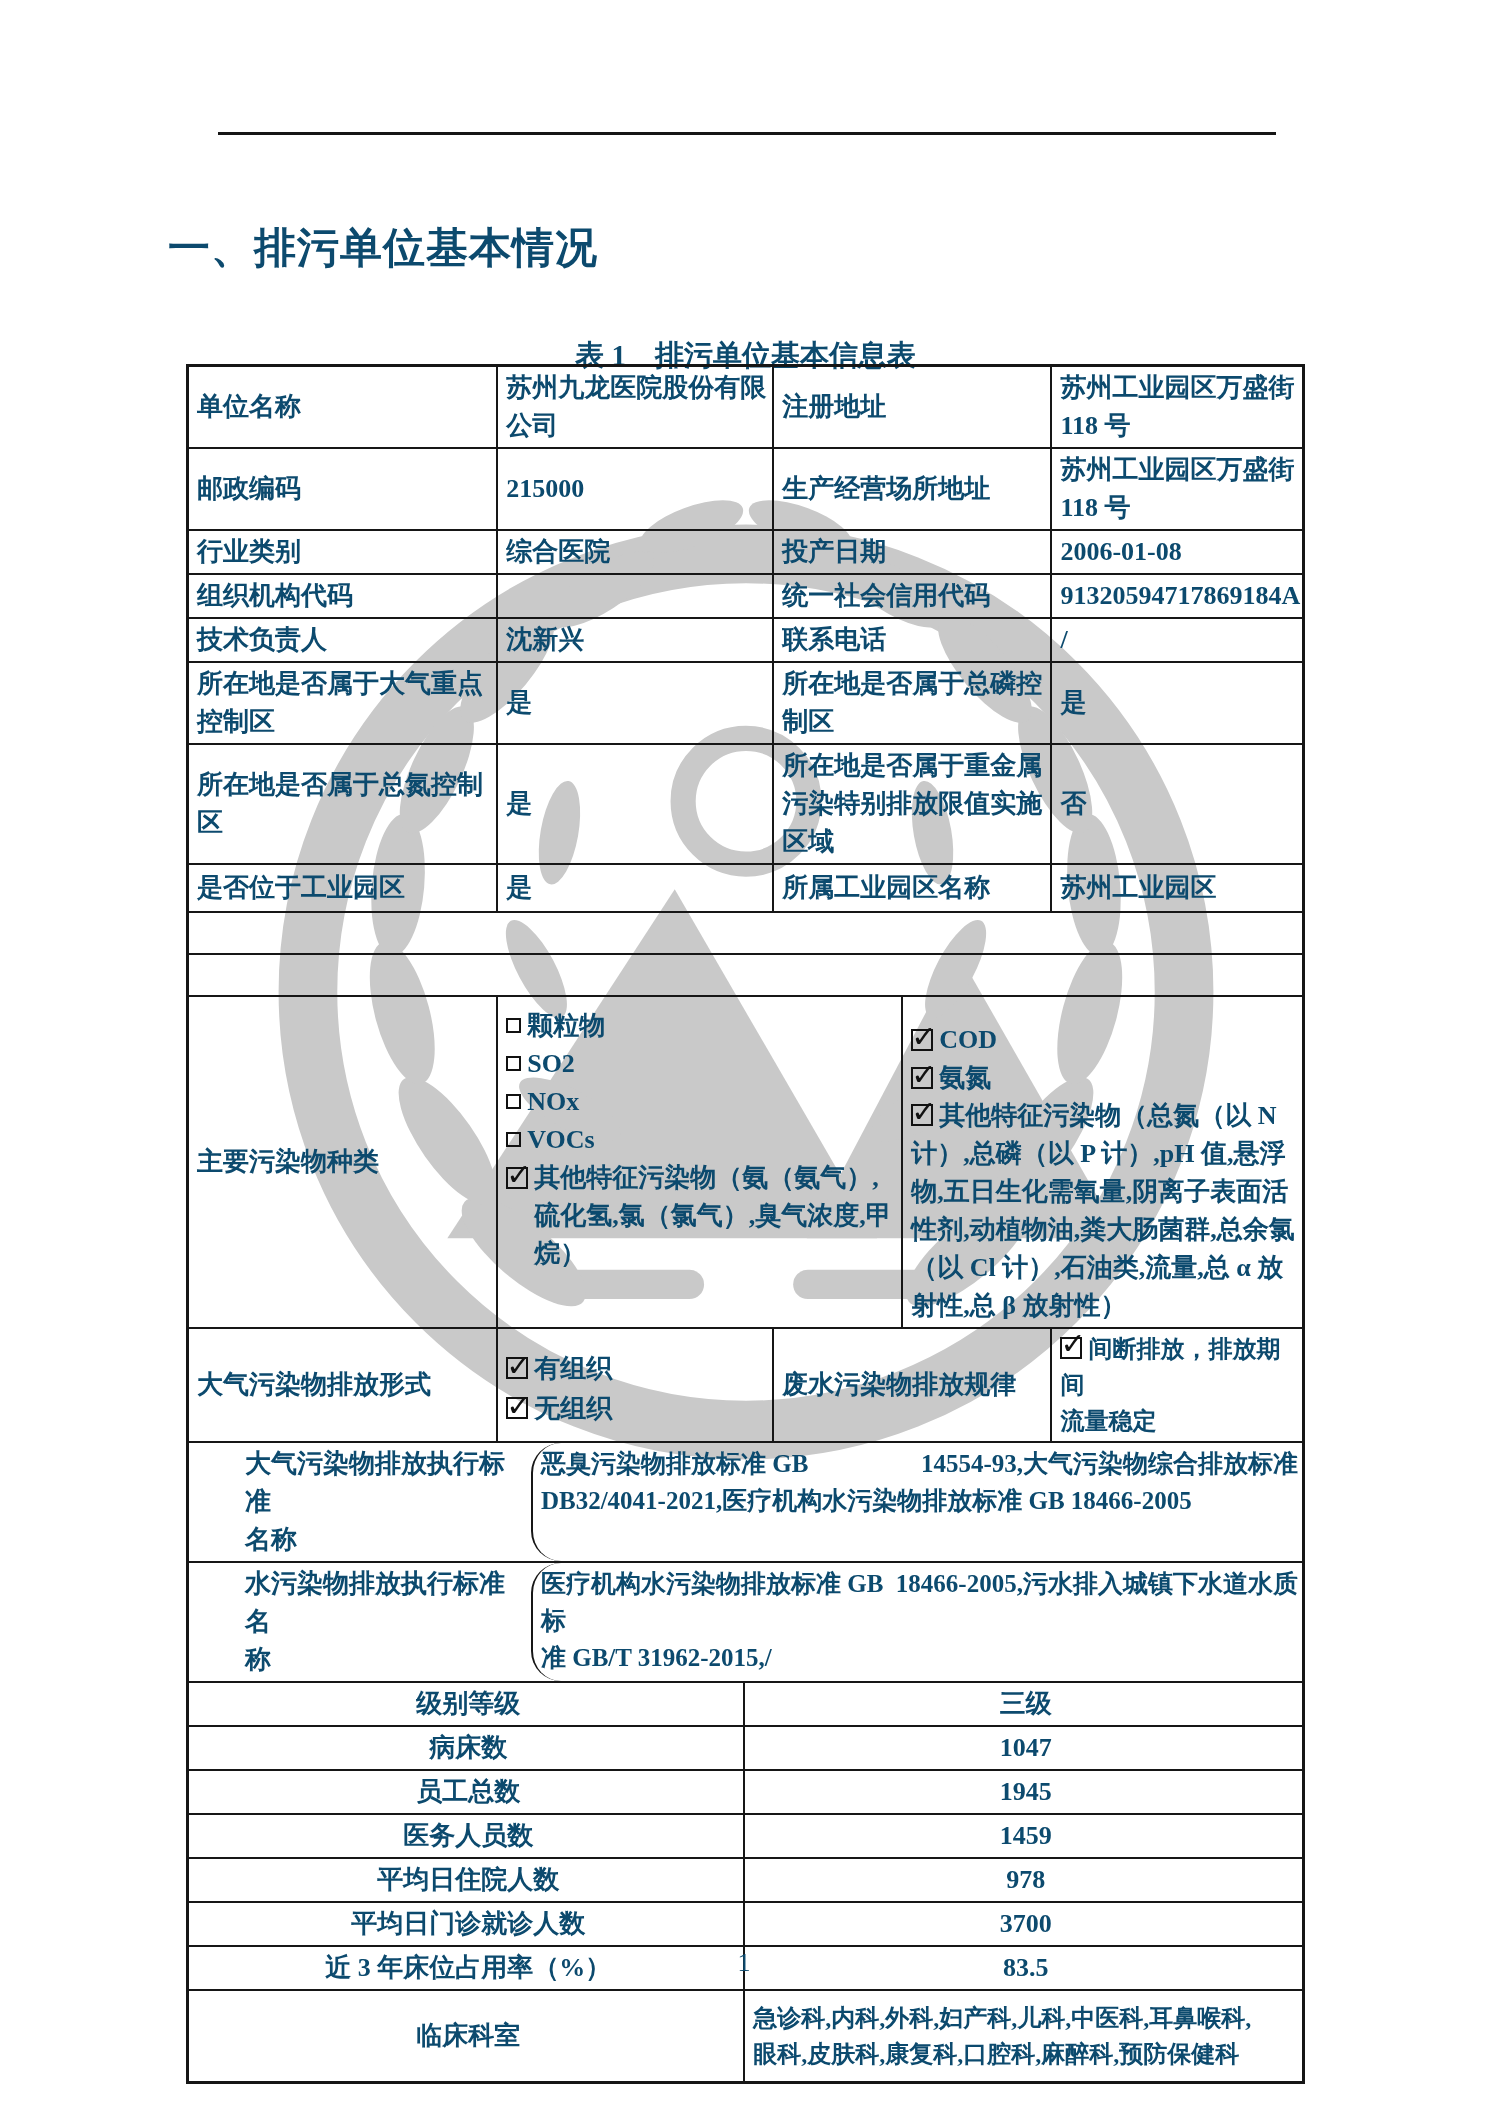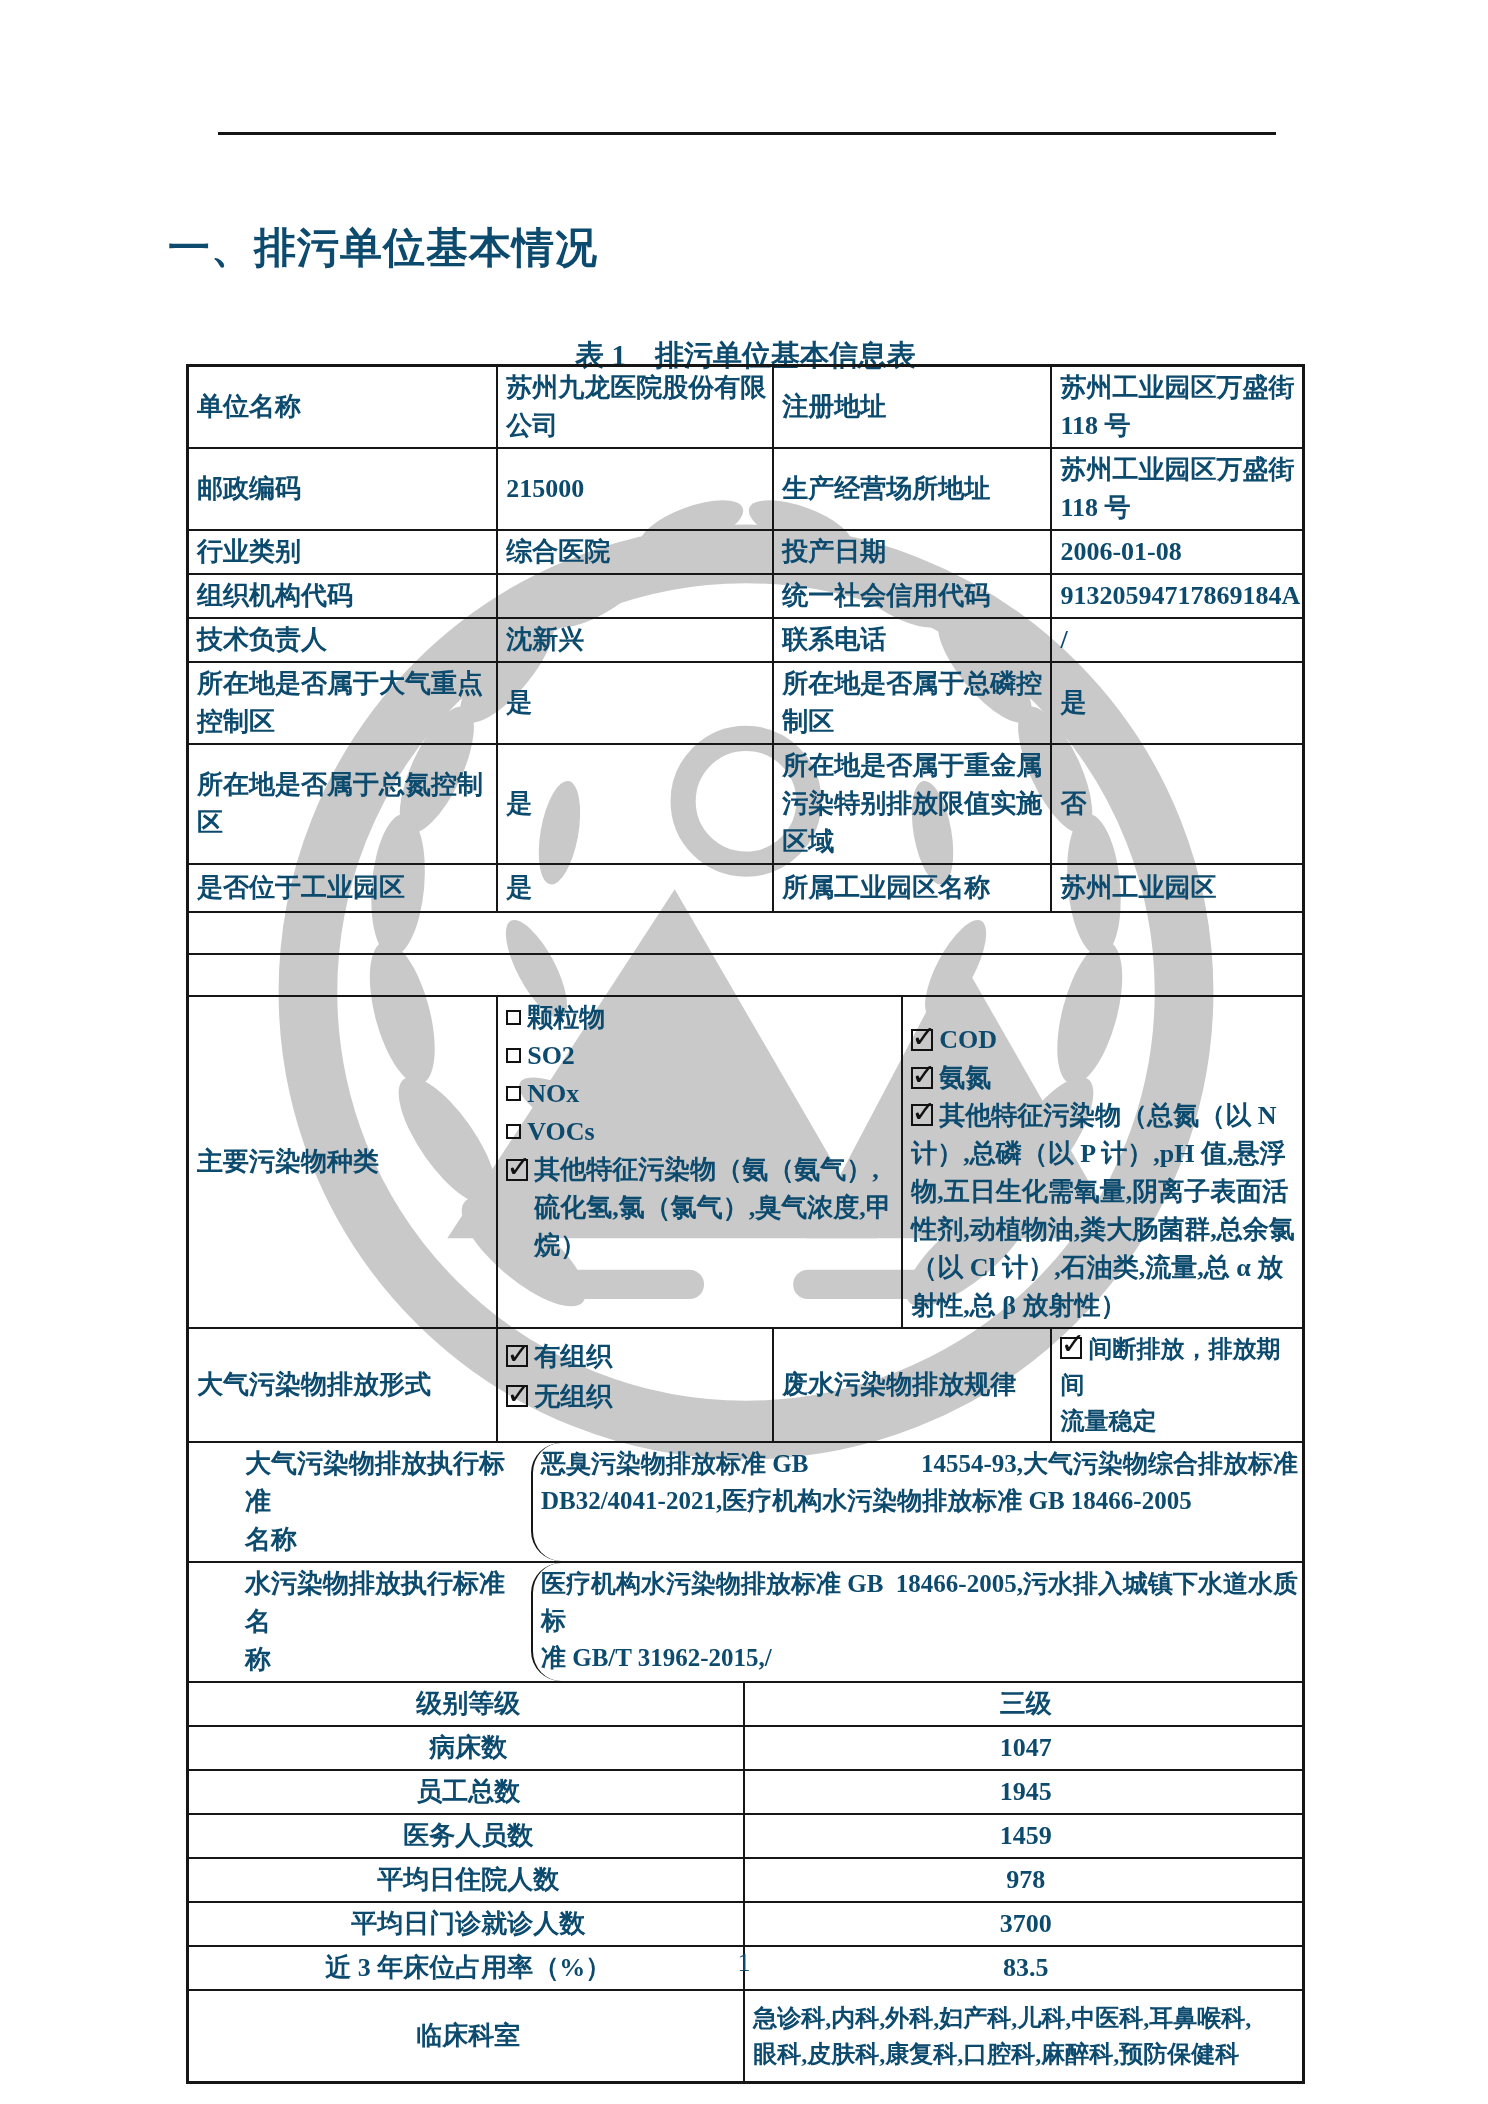--- a/index.html
+++ b/index.html
@@ -166,21 +166,21 @@
 
     <div class="row h40">
       <div class="cell cfirst" style="width:100%"></div>
     </div>
     <div class="row h40">
       <div class="cell cfirst" style="width:100%"></div>
     </div>
 
     <div class="row h290">
       <div class="cell cfirst w1">主要污染物种类</div>
-      <div class="cell wP2 top" style="padding-top:2px">
+      <div class="cell wP2 top" style="padding-top:10px">
         <div class="list">
           <div class="chk-row">
             <span class="cb small"></span>
             <span class="chk-text">颗粒物</span>
           </div>
           <div class="chk-row">
             <span class="cb small"></span>
             <span class="chk-text">SO2</span>
           </div>
           <div class="chk-row">
@@ -209,21 +209,21 @@
           </div>
           <div>
             <span class="cb checked inline"></span><span>其他特征污染物（总氮（以 N 计）,总磷（以 P 计）,pH 值,悬浮物,五日生化需氧量,阴离子表面活性剂,动植物油,粪大肠菌群,总余氯（以 Cl 计）,石油类,流量,总 α 放射性,总 β 放射性）</span>
           </div>
         </div>
       </div>
     </div>
 
     <div class="row h84">
       <div class="cell cfirst w1">大气污染物排放形式</div>
-      <div class="cell w2 top" style="padding-top:8px">
+      <div class="cell w2 top" style="padding-top:20px">
         <div class="list" style="line-height:40px">
           <div class="chk-row">
             <span class="cb checked"></span>
             <span class="chk-text">有组织</span>
           </div>
           <div class="chk-row">
             <span class="cb checked"></span>
             <span class="chk-text">无组织</span>
           </div>
         </div>

